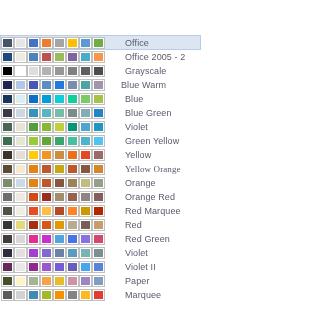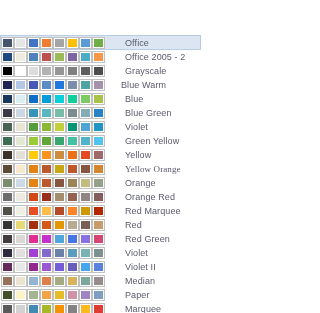--- a/index.html
+++ b/index.html
@@ -278,33 +278,20 @@
         <div class="swatch" style="background: rgb(155, 87, 211); outline-color: rgb(192, 192, 192);"></div>
         <div class="swatch" style="background: rgb(117, 93, 217); outline-color: rgb(192, 192, 192);"></div>
         <div class="swatch" style="background: rgb(102, 94, 184); outline-color: rgb(192, 192, 192);"></div>
         <div class="swatch" style="background: rgb(69, 165, 237); outline-color: rgb(192, 192, 192);"></div>
         <div class="swatch" style="background: rgb(89, 130, 219); outline-color: rgb(192, 192, 192);"></div>
       </div>
       <div class="scheme-label" style="color: rgb(90, 90, 110);">Violet II</div>
     </div>
     <div class="scheme-row">
       <div class="swatches">
-        <div class="swatch" style="background: rgb(148, 114, 92); outline-color: rgb(192, 192, 192);"></div>
-        <div class="swatch" style="background: rgb(237, 229, 211); outline-color: rgb(192, 192, 192);"></div>
-        <div class="swatch" style="background: rgb(148, 182, 210); outline-color: rgb(192, 192, 192);"></div>
-        <div class="swatch" style="background: rgb(221, 128, 71); outline-color: rgb(192, 192, 192);"></div>
-        <div class="swatch" style="background: rgb(165, 171, 129); outline-color: rgb(192, 192, 192);"></div>
-        <div class="swatch" style="background: rgb(216, 178, 92); outline-color: rgb(192, 192, 192);"></div>
-        <div class="swatch" style="background: rgb(123, 167, 157); outline-color: rgb(192, 192, 192);"></div>
-        <div class="swatch" style="background: rgb(150, 140, 140); outline-color: rgb(192, 192, 192);"></div>
-      </div>
-      <div class="scheme-label" style="color: rgb(90, 90, 110);">Median</div>
-    </div>
-    <div class="scheme-row">
-      <div class="swatches">
         <div class="swatch" style="background: rgb(68, 80, 42); outline-color: rgb(192, 192, 192);"></div>
         <div class="swatch" style="background: rgb(253, 244, 202); outline-color: rgb(192, 192, 192);"></div>
         <div class="swatch" style="background: rgb(165, 181, 146); outline-color: rgb(192, 192, 192);"></div>
         <div class="swatch" style="background: rgb(243, 164, 71); outline-color: rgb(192, 192, 192);"></div>
         <div class="swatch" style="background: rgb(231, 188, 41); outline-color: rgb(192, 192, 192);"></div>
         <div class="swatch" style="background: rgb(208, 146, 167); outline-color: rgb(192, 192, 192);"></div>
         <div class="swatch" style="background: rgb(156, 133, 192); outline-color: rgb(192, 192, 192);"></div>
         <div class="swatch" style="background: rgb(128, 158, 194); outline-color: rgb(192, 192, 192);"></div>
       </div>
       <div class="scheme-label" style="color: rgb(90, 90, 110);">Paper</div>

